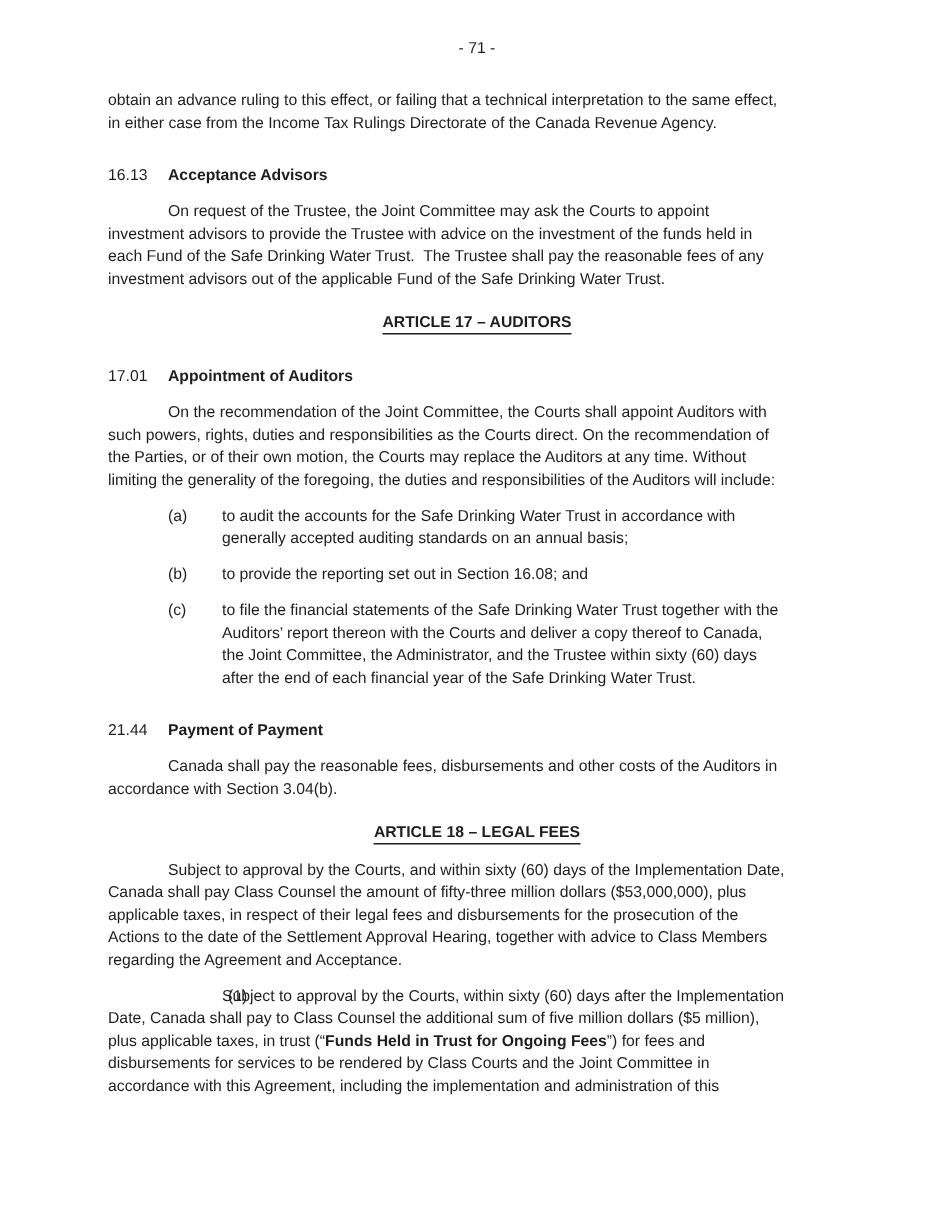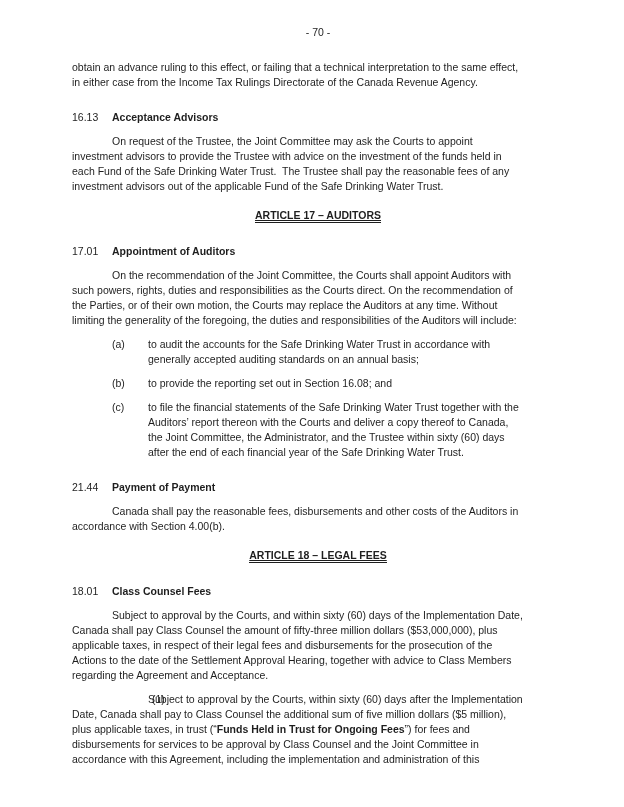--- a/index.html
+++ b/index.html
@@ -37,37 +37,36 @@
   .article {
     margin-top: 13px;
     text-align: center;
     font-size: 10.5px;
     line-height: 17px;
     font-weight: bold;
   }
   .article-text {
     border-bottom: 1.4px solid #1e1e1e;
     padding-bottom: 0.5px;
-    text-decoration: underline;
   }
   .item {
     position: relative;
     margin-top: 9px;
     padding-left: 76px;
   }
   .marker { position: absolute; left: 40px; top: 0; }
   .item-text { display: inline-block; white-space: pre; vertical-align: top; }
   .pnum { display: inline-block; width: 36px; }
   .b { font-weight: bold; }
 </style>
 </head>
 <body>
 
 <div class="page">
-  <div class="page-number">- 70 -</div>
+  <div class="page-number">- 71 -</div>
 
   <div class="content">
 
     <p class="para">obtain an advance ruling to this effect, or failing that a technical interpretation to the same effect,
 in either case from the Income Tax Rulings Directorate of the Canada Revenue Agency.</p>
 
     <h3 class="sec"><span class="secnum">16.13</span><span class="sectitle">Acceptance Advisors</span></h3>
 
     <p class="para indent">On request of the Trustee, the Joint Committee may ask the Courts to appoint
 investment advisors to provide the Trustee with advice on the investment of the funds held in
@@ -95,33 +94,32 @@
     <div class="item">
       <span class="marker">(c)</span><span class="item-text">to file the financial statements of the Safe Drinking Water Trust together with the
 Auditors’ report thereon with the Courts and deliver a copy thereof to Canada,
 the Joint Committee, the Administrator, and the Trustee within sixty (60) days
 after the end of each financial year of the Safe Drinking Water Trust.</span>
     </div>
 
     <h3 class="sec"><span class="secnum">21.44</span><span class="sectitle">Payment of Payment</span></h3>
 
     <p class="para indent">Canada shall pay the reasonable fees, disbursements and other costs of the Auditors in
-accordance with Section 4.00(b).</p>
+accordance with Section 3.04(b).</p>
 
     <h2 class="article"><span class="article-text">ARTICLE 18 – LEGAL FEES</span></h2>
 
-    <h3 class="sec"><span class="secnum">18.01</span><span class="sectitle">Class Counsel Fees</span></h3>
 
     <p class="para indent">Subject to approval by the Courts, and within sixty (60) days of the Implementation Date,
 Canada shall pay Class Counsel the amount of fifty-three million dollars ($53,000,000), plus
 applicable taxes, in respect of their legal fees and disbursements for the prosecution of the
 Actions to the date of the Settlement Approval Hearing, together with advice to Class Members
 regarding the Agreement and Acceptance.</p>
 
 
     <p class="para indent"><span class="pnum">(1)</span><span>Subject to approval by the Courts, within sixty (60) days after the Implementation
 Date, Canada shall pay to Class Counsel the additional sum of five million dollars ($5 million),
 plus applicable taxes, in trust (“</span><span class="b">Funds Held in Trust for Ongoing Fees</span><span>”) for fees and
-disbursements for services to be approval by Class Counsel and the Joint Committee in
+disbursements for services to be rendered by Class Courts and the Joint Committee in
 accordance with this Agreement, including the implementation and administration of this</span></p>
 
   </div>
 </div>
 
 </body></html>

